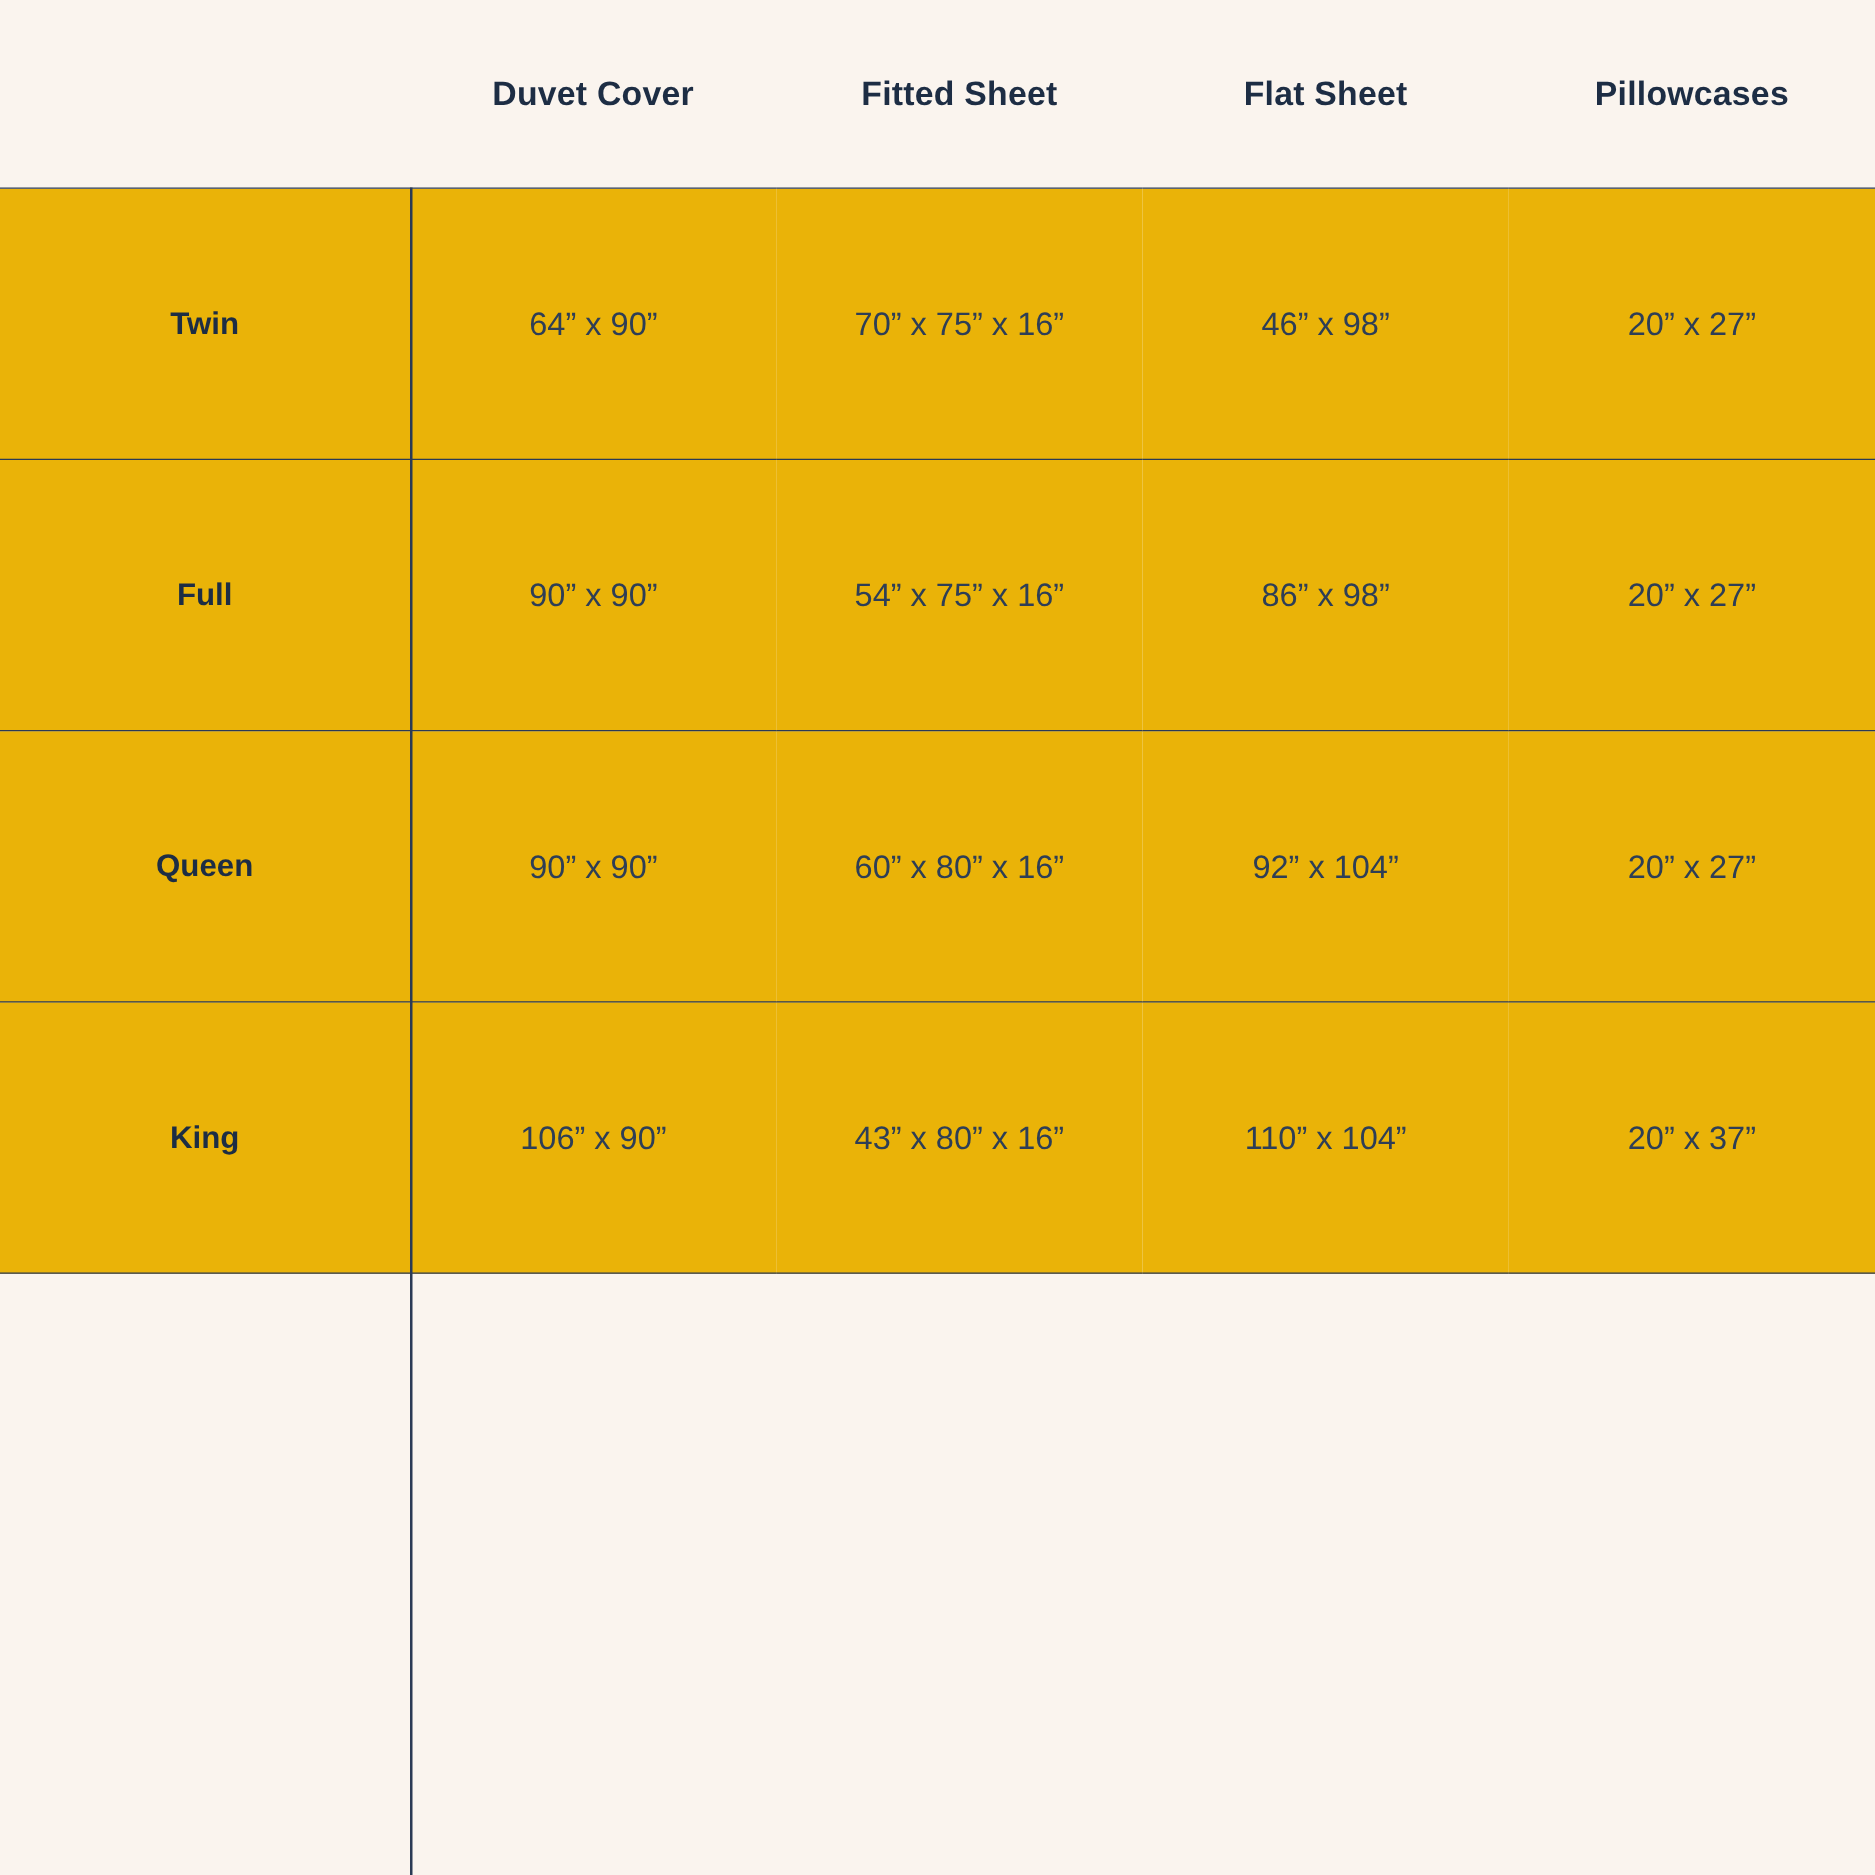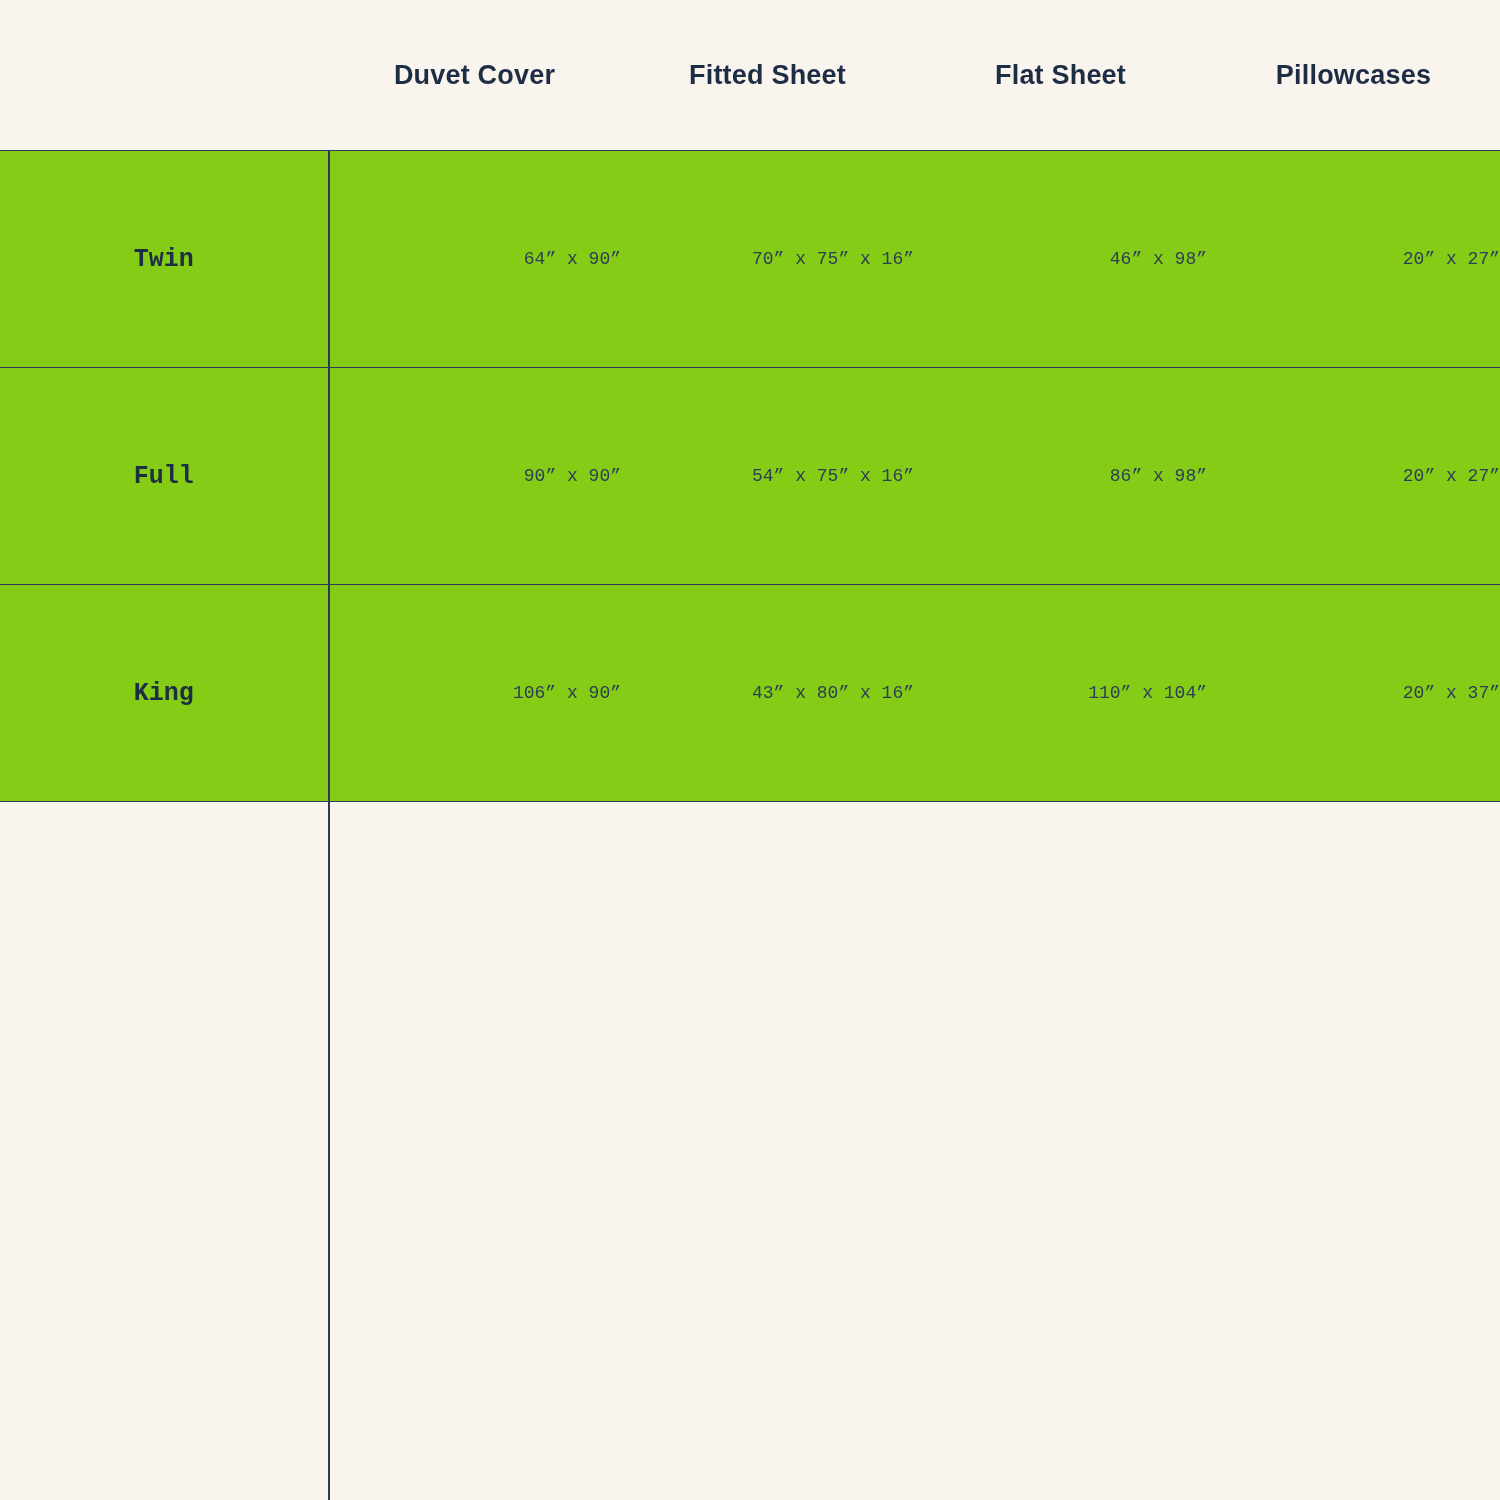--- a/index.html
+++ b/index.html
@@ -44,36 +44,34 @@
   thead th.label-head { }
 
   tbody tr {
     height: 217px;
   }
   tbody td {
     padding: 0;
     text-align: center;
     vertical-align: middle;
     border-top: 1.6px solid #2b3a55;
-    background: #84cc16;
-    font-family: Liberation Mono, monospace;
+    background: #eab308;
   }
   tbody tr:last-child td {
     border-bottom: 1.6px solid #2b3a55;
   }
   tbody td.row-label {
     font-size: 25px;
     font-weight: bold;
     color: #1d2d44;
   }
   tbody td.cell-value {
-    font-size: 18px;
+    font-size: 26px;
     font-weight: normal;
     color: #2e3e56;
-    text-align: right;
   }
   tbody td.first-data {
     border-left: 1.6px solid #2b3a55;
   }
   
   .vline {
     position: absolute;
     left: 328px;
     top: 150px;
     width: 1.6px;
@@ -111,20 +109,27 @@
         <td class="cell-value">20” x 27”</td>
       </tr>
       <tr>
         <td class="row-label">Full</td>
         <td class="cell-value first-data">90” x 90”</td>
         <td class="cell-value">54” x 75” x 16”</td>
         <td class="cell-value">86” x 98”</td>
         <td class="cell-value">20” x 27”</td>
       </tr>
       <tr>
+        <td class="row-label">Queen</td>
+        <td class="cell-value first-data">90” x 90”</td>
+        <td class="cell-value">60” x 80” x 16”</td>
+        <td class="cell-value">92” x 104”</td>
+        <td class="cell-value">20” x 27”</td>
+      </tr>
+      <tr>
         <td class="row-label">King</td>
         <td class="cell-value first-data">106” x 90”</td>
         <td class="cell-value">43” x 80” x 16”</td>
         <td class="cell-value">110” x 104”</td>
         <td class="cell-value">20” x 37”</td>
       </tr>
     </tbody>
   </table>
   <div class="vline"></div>
 </div>

